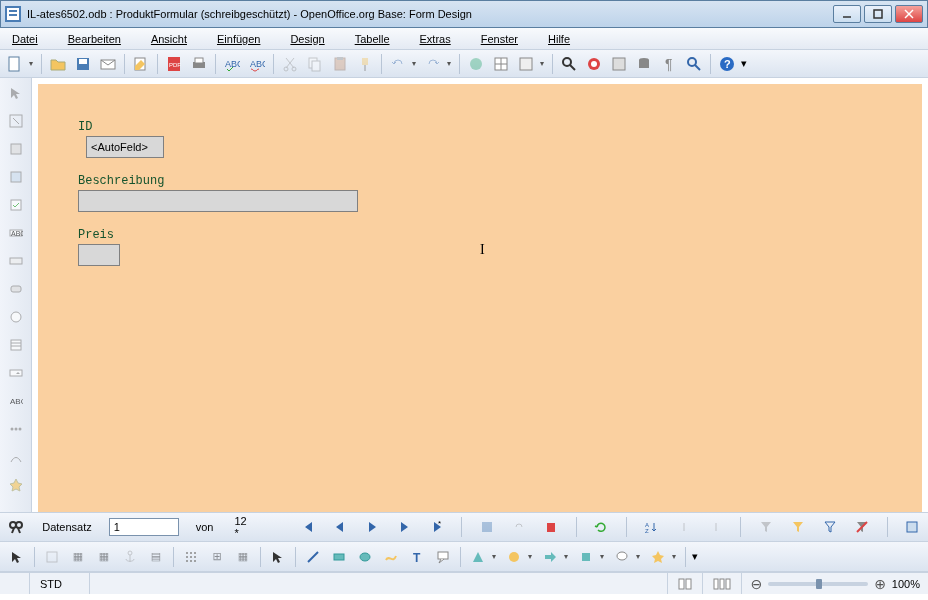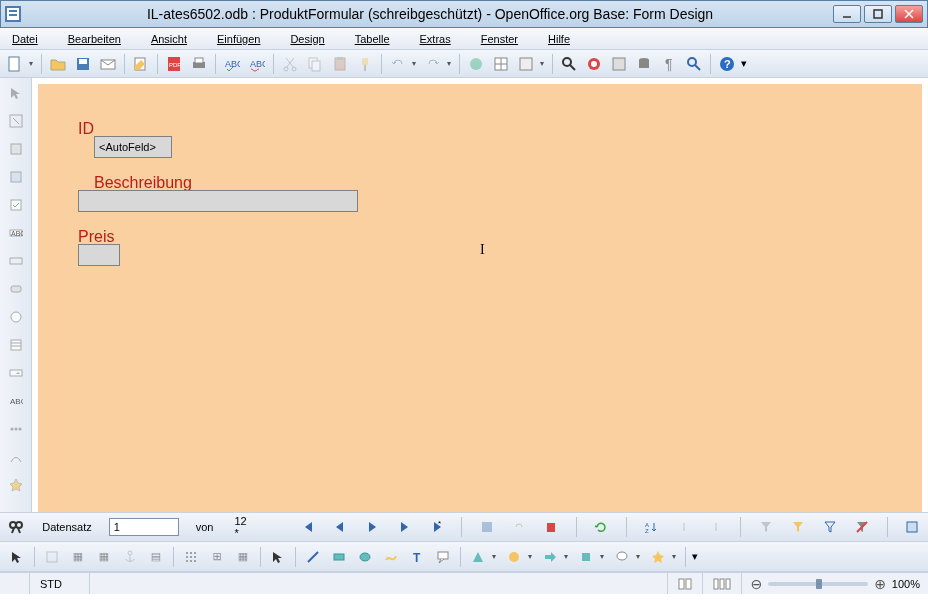--- a/index.html
+++ b/index.html
@@ -1,21 +1,21 @@
 <!DOCTYPE html>
 <html><head>
 <meta charset="utf-8">
 <style>
 * { box-sizing: border-box; margin: 0; padding: 0; font-family: "Segoe UI", Tahoma, sans-serif; }
 body { width: 928px; height: 600px; background: #fff; overflow: hidden; font-size: 11px; }
 
 
 .titlebar { height: 28px; background: linear-gradient(#d7e4f2, #bdd3ea); display: flex; align-items: center; padding: 0 4px; border: 1px solid #5a7ea0; }
 .titlebar .icon { width: 16px; height: 16px; margin-right: 6px; }
-.titlebar .title { flex: 1; color: #000; font-size: 14px; text-align: center; }
+.titlebar .title { flex: 1; color: #000; font-size: 11px; }
 .winbtns { display: flex; gap: 3px; }
 .winbtn { width: 28px; height: 18px; border: 1px solid #5a7ea0; border-radius: 2px; background: linear-gradient(#eaf1fb,#cbdef0); display:flex; align-items:center; justify-content:center; font-size:10px; }
 .winbtn.close { background: linear-gradient(#f5a29b,#d44); color:#fff; }
 
 
 .menubar { height: 22px; background: linear-gradient(#f8fafd,#e4eaf3); display:flex; align-items:center; padding: 0 6px; gap: 18px; border-bottom:1px solid #c7d2e0; }
 .menuitem { padding: 2px 6px; cursor: default; }
 .menuitem span.ul { text-decoration: underline; }
 
 
@@ -25,21 +25,21 @@
 .tsep { width:1px; height:20px; background:#b8c5d6; margin: 0 2px; }
 .tdd { display:flex; }
 .tdd .arrow { width:10px; display:flex; align-items:center; justify-content:center; font-size:8px; color:#555; }
 
 
 .main { display:flex; height: 434px; }
 .leftpanel { width: 32px; background: linear-gradient(90deg,#f1f4fa,#e3e9f2); border-right:1px solid #c7d2e0; display:flex; flex-direction:column; align-items:center; padding-top:4px; gap:6px; }
 .lbtn { width:24px; height:22px; display:flex; align-items:center; justify-content:center; opacity:0.65; }
 .canvas-wrap { flex:1; overflow:hidden; position:relative; background:#fff; padding:6px 6px 0 6px; }
 .canvas { width:100%; height:100%; background:#fad0a0; position:relative; }
-.form-label { position:absolute; font-size:16px; color:#b91c1c; }
+.form-label { position:absolute; font-size:12px; color:#14532d;font-family:Liberation Mono, monospace; }
 .form-field { position:absolute; background:#d8d8d8; border:1px solid #808080; }
 .form-field input { width:100%; height:100%; background:transparent; border:none; font-size:11px; padding:0 4px; }
 .caret { position:absolute; font-family: serif; font-size:14px; color:#000; }
 
 
 .recbar { height: 30px; background: linear-gradient(#f3f6fb,#dbe4f0); display:flex; align-items:center; padding:0 6px; gap:13px; border-top:1px solid #c7d2e0; border-bottom:1px solid #c7d2e0; }
 .recbar .lbl { font-size:11px; padding:0 4px; }
 .recbar input { width:70px; height:18px; border:1px solid #7a92ad; padding:0 4px; font-size:11px; }
 
 .tool3 { height:30px; background: linear-gradient(#f3f6fb,#dbe4f0); display:flex; align-items:center; padding:0 6px; gap:4px; border-bottom:1px solid #c7d2e0; }
@@ -351,24 +351,24 @@
     <div class="lbtn">
         <svg width="14" height="14">
           <path d="M7 1l2 4 4 1-3 3 1 4-4-2-4 2 1-4-3-3 4-1z" fill="#f4c561" stroke="#aa7"></path>
         </svg>
       </div>
   </div>
 
   <div class="canvas-wrap">
     <div class="canvas">
       <div class="form-label" style="left:40px; top:36px;">ID</div>
-      <div class="form-field" style="left:56px; top:52px; width:78px; height:22px;">
+      <div class="form-field" style="left:48px; top:52px; width:78px; height:22px;">
         <input type="text" value="&lt;AutoFeld&gt;" style="">
       </div>
-      <div class="form-label" style="left:56px; top:90px;">Beschreibung</div>
+      <div class="form-label" style="left:40px; top:90px;">Beschreibung</div>
       <div class="form-field" style="left:40px; top:106px; width:280px; height:22px;">
         <input type="text" value="" style="">
       </div>
       <div class="form-label" style="left:40px; top:144px;text-align:right;">Preis</div>
       <div class="form-field" style="left:40px; top:160px; width:42px; height:22px;">
         <input type="text" value="" style="">
       </div>
       <div class="caret" style="left:442px; top:158px;">I</div>
     </div>
   </div>

